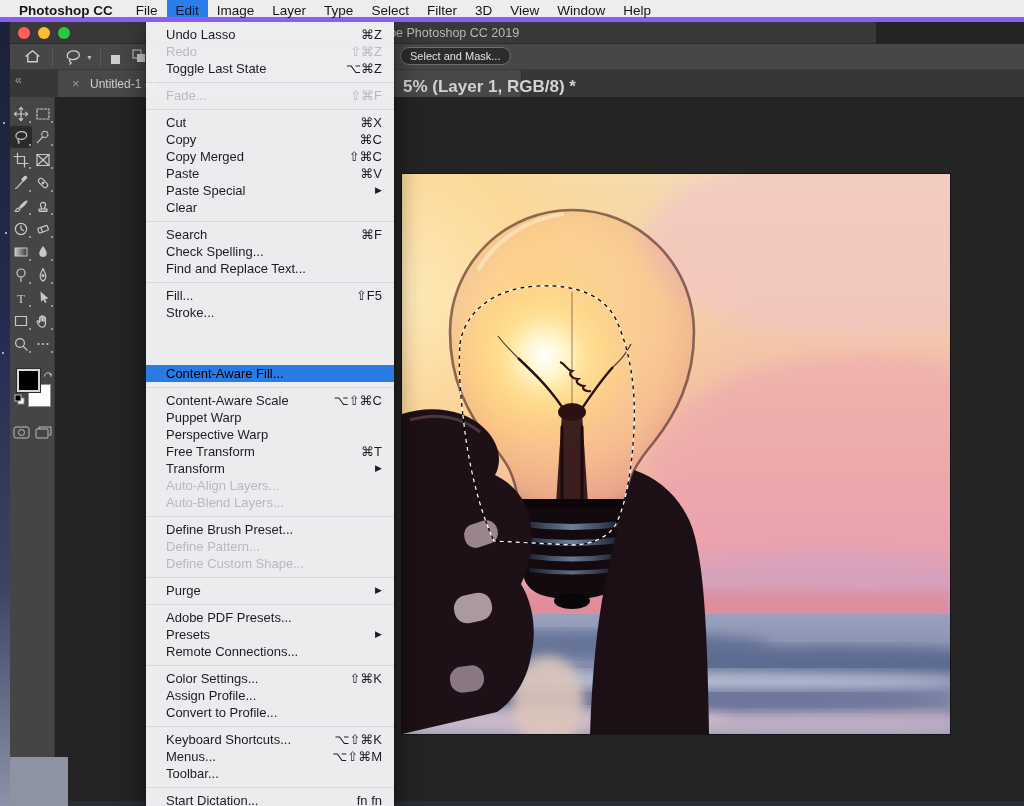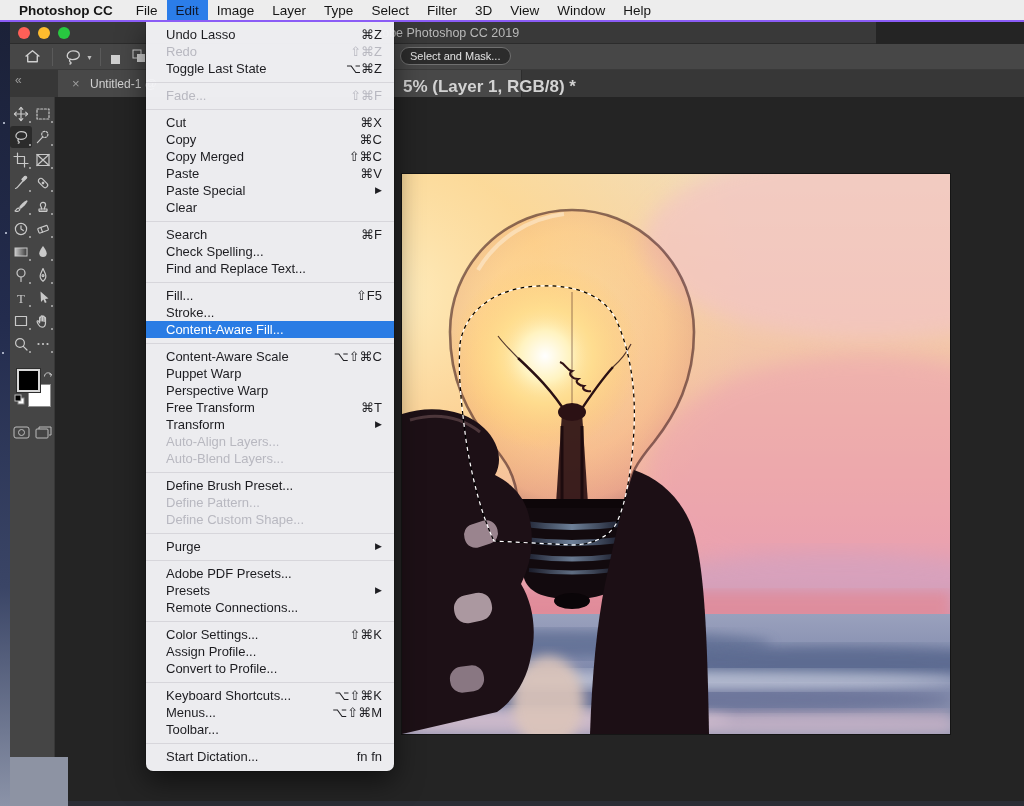--- a/index.html
+++ b/index.html
@@ -11,21 +11,21 @@
   
   .desktop-strip{position:absolute;left:0;top:22px;width:10px;height:784px;
     background:linear-gradient(180deg,#1b2138 0%,#232c4e 38%,#3a4566 72%,#8b93a8 100%);}
   .desktop-strip i{position:absolute;width:2px;height:2px;border-radius:50%;background:#cfd6e6;display:block;}
   .bl-patch{position:absolute;left:10px;top:757px;width:58px;height:49px;background:#8d93a3;}
   .bottom-edge{position:absolute;left:68px;bottom:0;right:0;height:5px;background:#2b2d35;}
 
   
   .macos-menubar{position:absolute;left:0;top:0;width:1024px;height:22px;background:#ededed;
     display:flex;align-items:stretch;padding-left:10px;box-sizing:border-box;
-    font-size:13.5px;color:#151515;z-index:60;border-bottom:2px solid #8b5cf6;}
+    font-size:13.5px;color:#151515;z-index:60;border-bottom:5px solid #8b5cf6;}
   .mb-item{padding:0 9px;line-height:22px;white-space:nowrap;}
   .mb-item.bold{font-weight:700;padding-right:14px;}
   .mb-item.active{background:#2b7de9;color:#0f172a;}
 
   
   .titlebar{position:absolute;left:10px;top:22px;width:866px;height:22px;background:#393939;
     border-bottom:1px solid #2c2c2c;box-sizing:border-box;}
   .win-title{position:absolute;left:0;right:0;top:0;line-height:22px;text-align:center;
     font-size:12.5px;color:#b9b9b9;}
   .tl{position:absolute;top:5px;width:12px;height:12px;border-radius:50%;}
@@ -75,21 +75,21 @@
   .edit-menu{position:absolute;left:146px;top:22px;width:248px;box-sizing:border-box;
     background:rgba(243,243,246,0.97);border-radius:0 0 7px 7px;padding:4px 0 6px;
     box-shadow:0 10px 28px rgba(0,0,0,.55),0 0 0 1px rgba(0,0,0,.14);z-index:50;}
   .mi{height:17px;line-height:17px;display:flex;
     padding:0 12px 0 20px;font-size:13px;color:#1d1d21;white-space:nowrap;}
   .mi .lab{flex:1;}
   .mi .sc{color:#1d1d21;}
   .mi .sub{font-size:9px;color:#1d1d21;}
   .mi.disabled,.mi.disabled .sc{color:#b8b8c0;}
   .mi.hl{background:#2a7ce4;}
-  .mi.hl,.mi.hl .sc{color:#ffffff;}
+  .mi.hl,.mi.hl .sc{color:#000000;margin-top:44px;}
   .msep{height:1px;background:#d7d6db;margin:4.5px 0;}
 </style>
 </head>
 <body>
 
 <div class="macos-menubar">
   <div style="display:flex">
       <div class="mb-item bold">Photoshop CC</div>
       <div class="mb-item">File</div>
       <div class="mb-item active">Edit</div>

